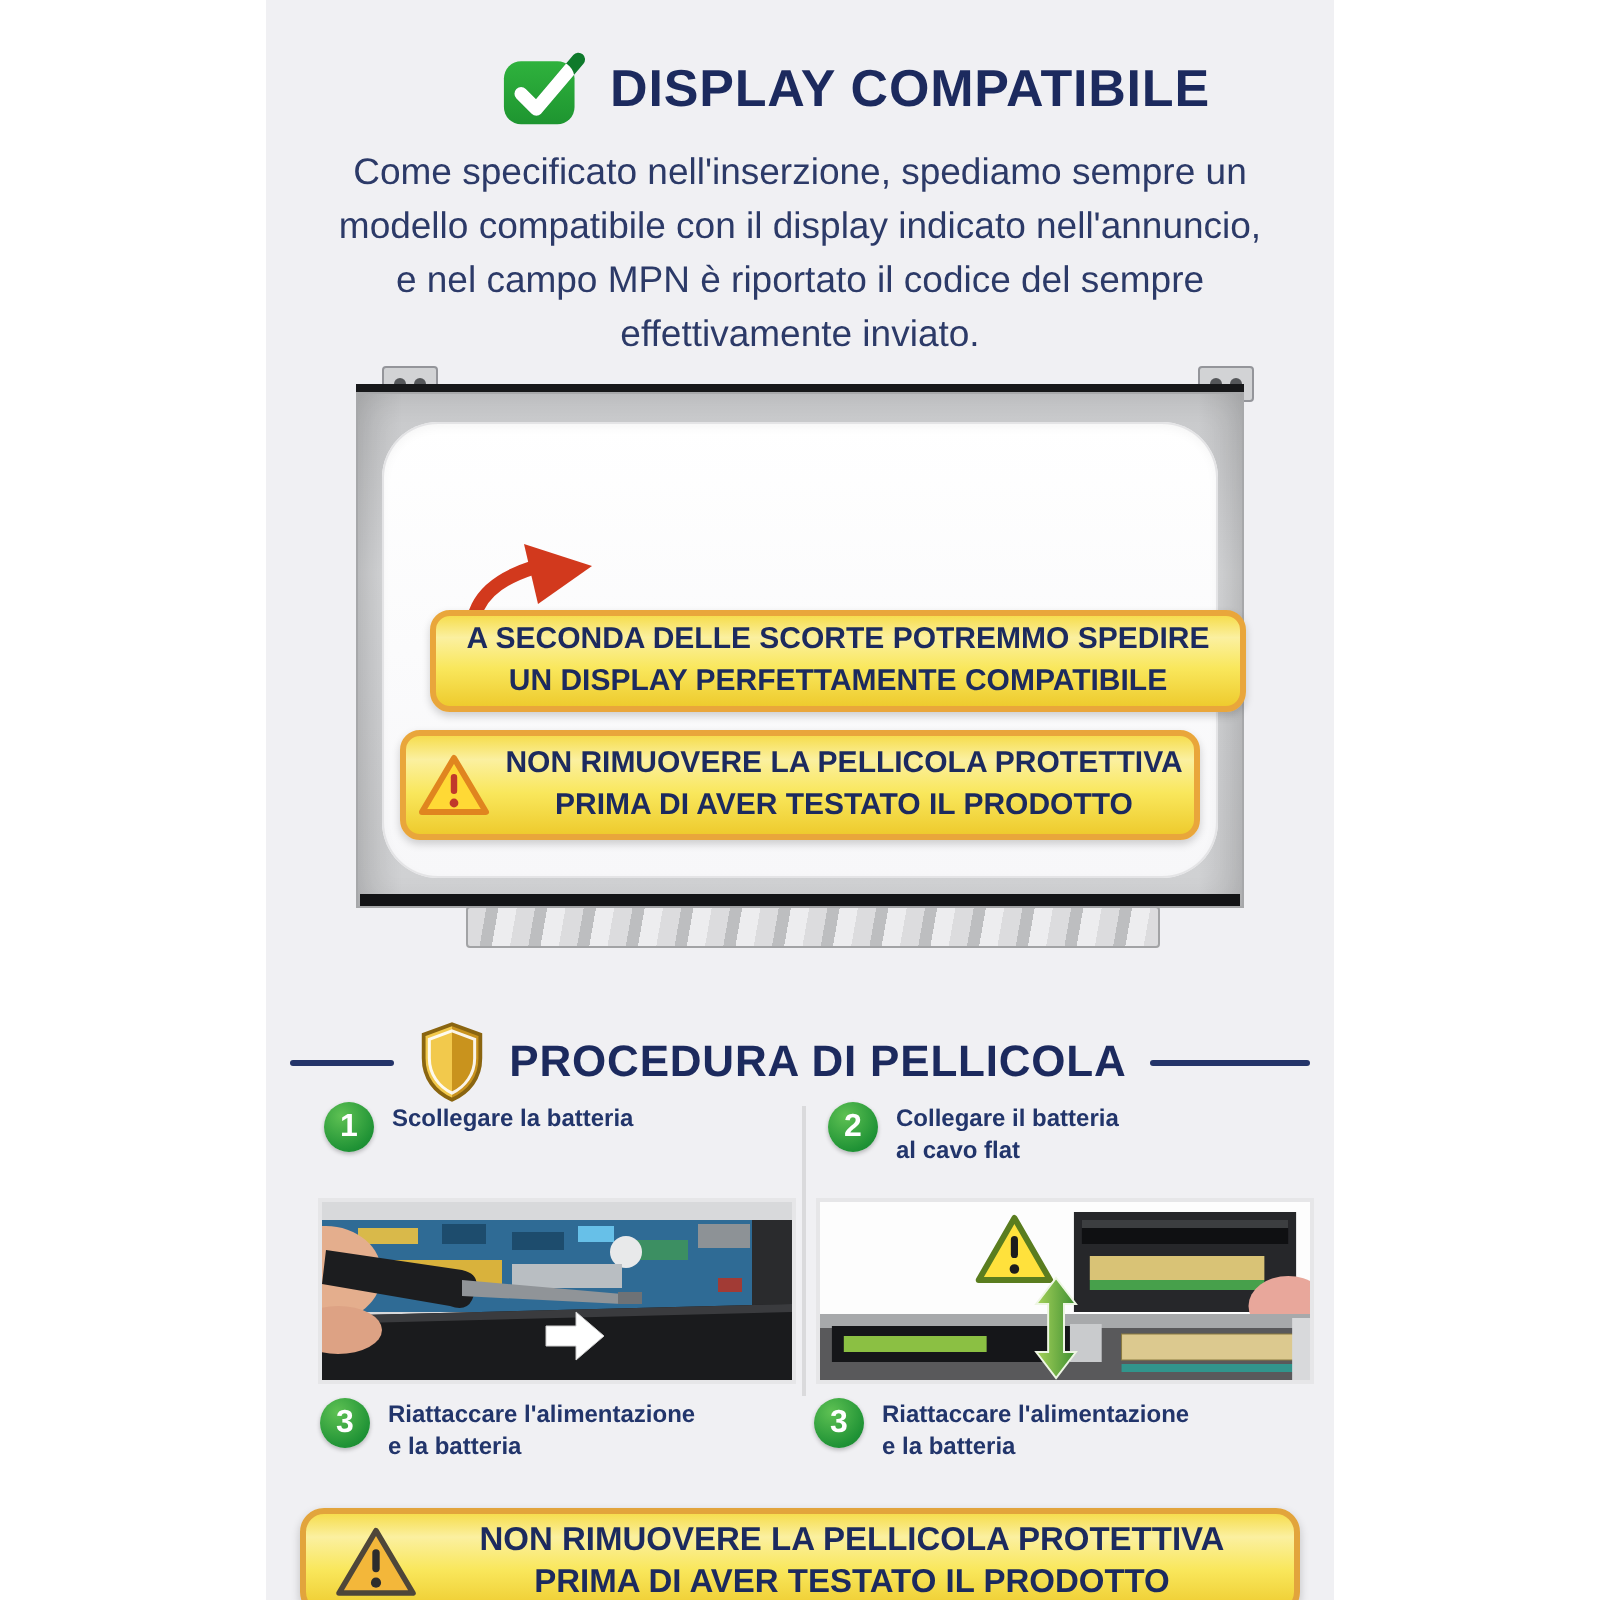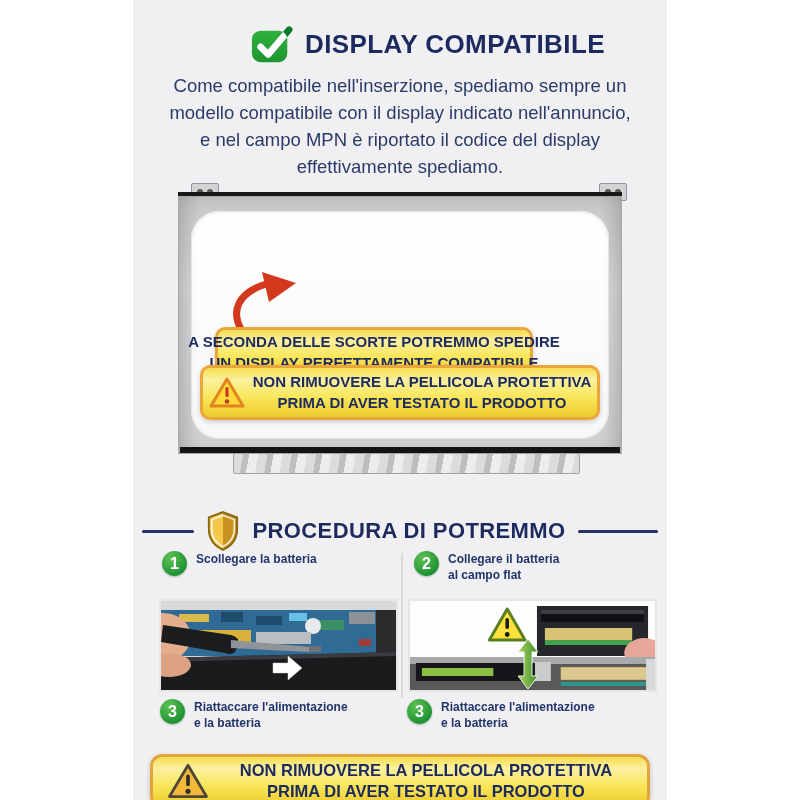--- a/index.html
+++ b/index.html
@@ -33,21 +33,21 @@
   .bottom-bar{position:absolute;left:2px;top:264px;width:440px;height:6px;background:#131416;}
   .foil{position:absolute;left:55px;top:270px;width:345px;height:19px;border:1px solid #a2a3a5;border-radius:2px;
     background:repeating-linear-gradient(100deg,#dcdcde 0 9px,#bdbec0 9px 15px,#ededef 15px 24px);}
 
   .yellow-label{position:absolute;box-sizing:border-box;border:3px solid #e9a63b;border-radius:10px;
     background:linear-gradient(180deg,#f6dd4e 0%,#fbf0a0 24%,#f9e75c 58%,#eecb2e 100%);
     box-shadow:0 2px 4px rgba(0,0,0,.18);
     display:flex;align-items:center;justify-content:center;gap:8px;padding:4px 8px;}
   .yellow-label .lbl-text{text-align:center;color:#1c2a5e;font-size:15px;font-weight:bold;line-height:1.35;}
   .yellow-label .lbl-text span{display:block;white-space:nowrap;}
-  .label-stock{left:37px;top:122px;width:318px;height:51px;margin-top:22px;}
+  .label-stock{left:37px;top:122px;width:408px;height:51px;}
   .label-film{left:22px;top:182px;width:400px;height:55px;}
   .red-arrow-svg{position:absolute;left:44px;top:88px;width:82px;height:62px;}
   .tri-svg{flex:0 0 auto;display:block;}
 
   
   .proc-head{position:absolute;left:133px;top:508px;width:534px;height:46px;display:flex;align-items:center;justify-content:center;gap:12px;}
   .proc-head .rule{height:3px;background:#243469;border-radius:2px;}
   .proc-head .rule-l{width:52px;}
   .proc-head .rule-r{width:80px;}
   .proc-head .proc-title{font-size:22px;font-weight:bold;color:#1c2a5e;letter-spacing:.4px;white-space:nowrap;}
@@ -100,24 +100,24 @@
       <rect x="1" y="6" width="37" height="33" rx="9" fill="url(#ckg)"></rect>
       <path d="M10 23 L18 31 L40 5" fill="none" stroke="#0e7a2b" stroke-width="7" stroke-linecap="round" stroke-linejoin="round"></path>
       <g clip-path="url(#ckclip)">
         <path d="M10 23 L18 31 L40 5" fill="none" stroke="#ffffff" stroke-width="7" stroke-linecap="round" stroke-linejoin="round"></path>
       </g>
     </svg>
     <div class="title">DISPLAY COMPATIBILE</div>
   </div>
 
   <div class="intro">
-    <span>Come compatibile nell'inserzione, spediamo sempre un</span>
+    <span>Come specificato nell'inserzione, spediamo sempre un</span>
     <span>modello compatibile con il display indicato nell'annuncio,</span>
-    <span>e nel campo MPN è riportato il codice del display</span>
-    <span>effettivamente spediamo.</span>
+    <span>e nel campo MPN è riportato il codice del sempre</span>
+    <span>effettivamente inviato.</span>
   </div>
 
   <div class="panel-wrap">
     <div class="bracket b-left">
         <i></i>
         <i></i>
       </div>
     <div class="bracket b-right">
         <i></i>
         <i></i>
@@ -160,37 +160,37 @@
     <svg class="shield-svg" viewBox="0 0 36 42">
       <defs>
         <linearGradient id="shl" x1="0" y1="0" x2="1" y2="0">
           <stop offset="0.5" stop-color="#f2c94c"></stop>
             <stop offset="0.5" stop-color="#c9931d"></stop>
         </linearGradient>
       </defs>
       <path d="M18 1 L33 6.5 V19 C33 29.5 27 37 18 41 C9 37 3 29.5 3 19 V6.5 Z" fill="url(#shl)" stroke="#8a6510" stroke-width="2"></path>
       <path d="M18 4.5 L30 9 V19 C30 27.5 25 34 18 37.5 C11 34 6 27.5 6 19 V9 Z" fill="none" stroke="#ffffff" stroke-width="1.6" opacity=".9"></path>
     </svg>
-    <div class="proc-title">PROCEDURA DI POTREMMO</div>
+    <div class="proc-title">PROCEDURA DI PELLICOLA</div>
     <div class="rule rule-r"></div>
   </div>
 
   <div class="v-divider"></div>
 
   <div class="step-label sl-1">
     <div class="step-num">1</div>
     <div class="step-text">
       <span>Scollegare la batteria</span>
     </div>
   </div>
   <div class="step-label sl-2">
     <div class="step-num">2</div>
     <div class="step-text">
       <span>Collegare il batteria</span>
-      <span>al campo flat</span>
+      <span>al cavo flat</span>
     </div>
   </div>
 
   <div class="step-photo photo-1">
     <svg viewBox="0 0 235 89" preserveAspectRatio="none">
       <rect x="0" y="0" width="235" height="89" fill="#d8d9db"></rect>
       <rect x="0" y="9" width="235" height="46" fill="#2f6b95"></rect>
       <rect x="18" y="13" width="30" height="8" fill="#d9b94a"></rect>
       <rect x="60" y="11" width="22" height="10" fill="#1d4c6d"></rect>
       <rect x="95" y="15" width="26" height="9" fill="#1d4c6d"></rect>

